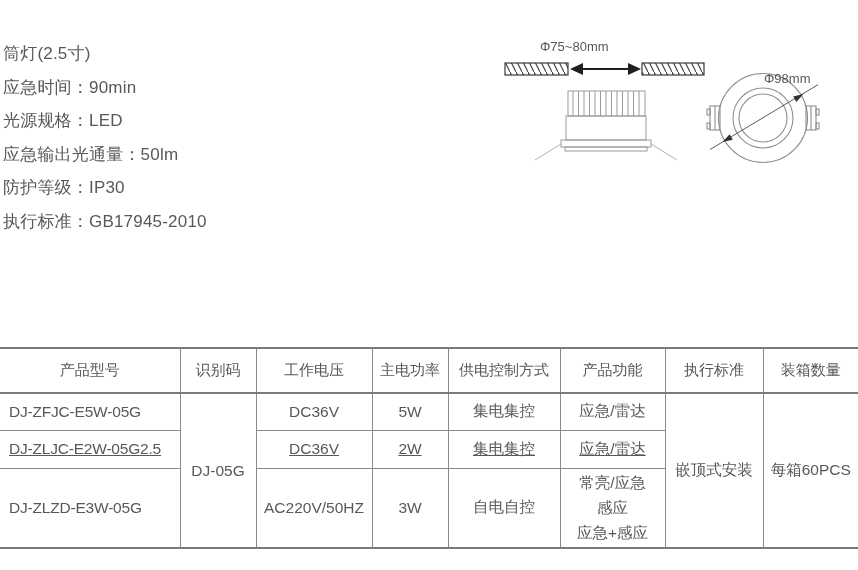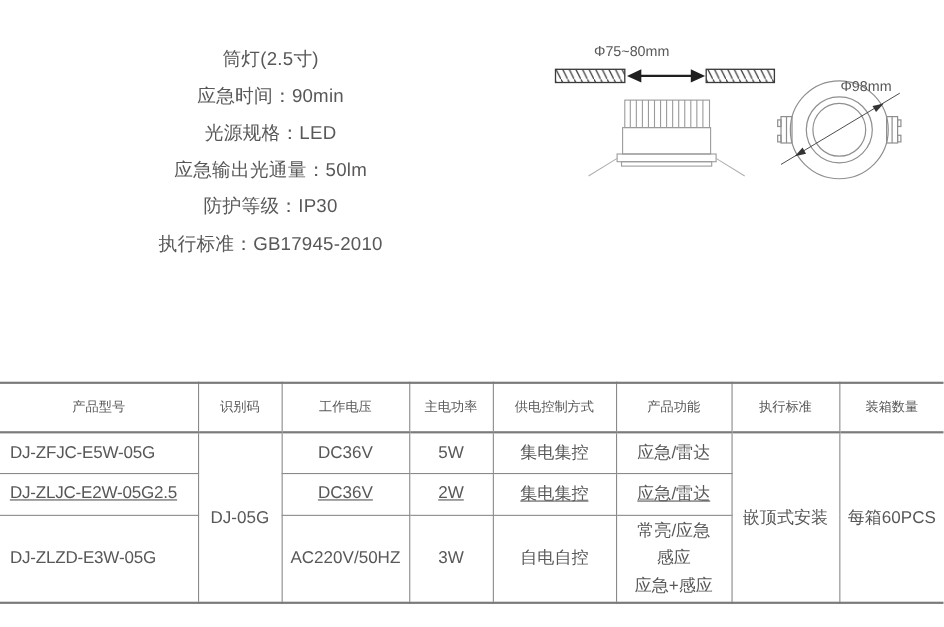--- a/index.html
+++ b/index.html
@@ -4,38 +4,38 @@
 <style>
   * { margin:0; padding:0; box-sizing:border-box; }
   html,body { background:#ffffff; }
   .screen {
     position:relative; width:858px; height:570px; background:#ffffff;
     font-family:"Liberation Sans","DejaVu Sans",sans-serif;
     color:#595757; overflow:hidden;
   }
 
   
-  .spec-block { position:absolute; left:16px; top:37px; width:460px;text-align:center; }
+  .spec-block { position:absolute; left:3px; top:37px; width:460px; }
   .spec-line { font-size:17px; line-height:33.5px; color:#595757; letter-spacing:0.2px; }
 
   
   .drawing-svg { position:absolute; left:0; top:0; width:858px; height:190px; }
   .dim-label { position:absolute; font-size:13px; color:#595757; text-align:left; }
   .dim-label.cutout { left:540px; top:39px; width:132px; }
   .dim-label.face   { left:764px; top:71px; width:62px;  }
 
   
   .spec-table-wrap { position:absolute; left:0; top:347px; width:858px; }
   table.spec-table {
     width:858px; table-layout:fixed; border-collapse:collapse;
     border-top:2px solid #7b7b7b; border-bottom:2px solid #7b7b7b;
   }
   .spec-table th, .spec-table td {
     border:1px solid #8a8a8a;
-    font-weight:normal; font-size:12px; color:#595757;
+    font-weight:normal; font-size:15px; color:#595757;
     text-align:center; vertical-align:middle; padding:0 2px;
   }
   .spec-table th { border-bottom:2px solid #7b7b7b; }
   .spec-table .col-first  { border-left:none; }
   .spec-table .col-last   { border-right:none;border-radius:18px; }
   .spec-table tr.hdr  { height:45px; }
   .spec-table tr.r1   { height:37px; }
   .spec-table tr.r2   { height:38px;text-decoration:underline; }
   .spec-table tr.r3   { height:80px; }
   .spec-table td.model {

